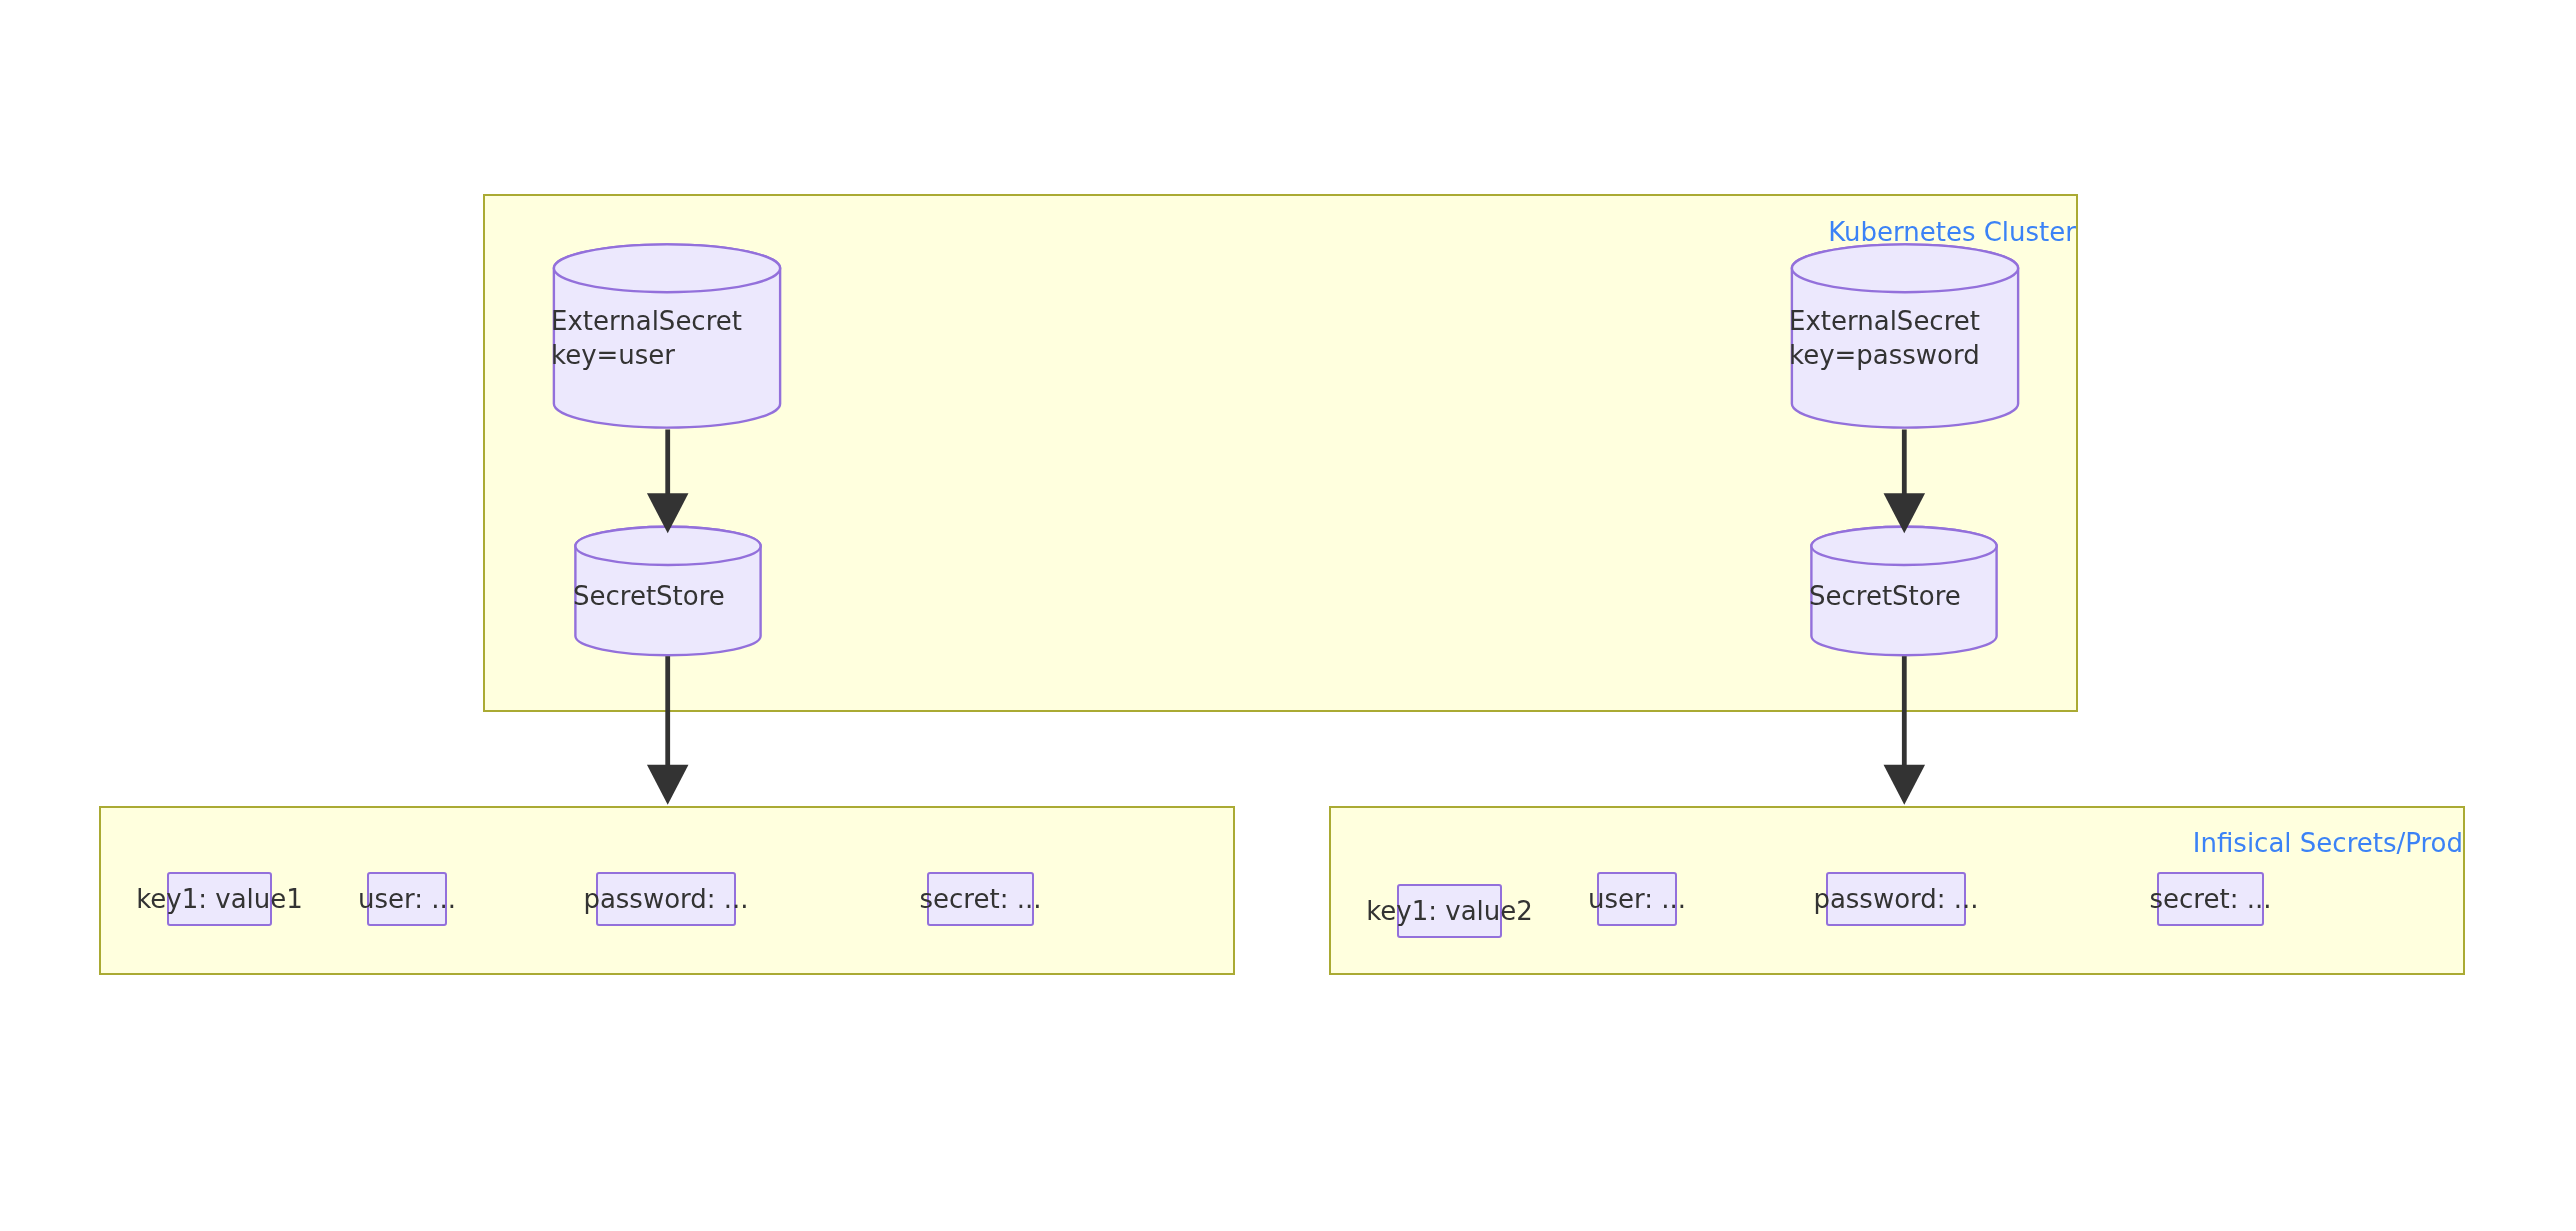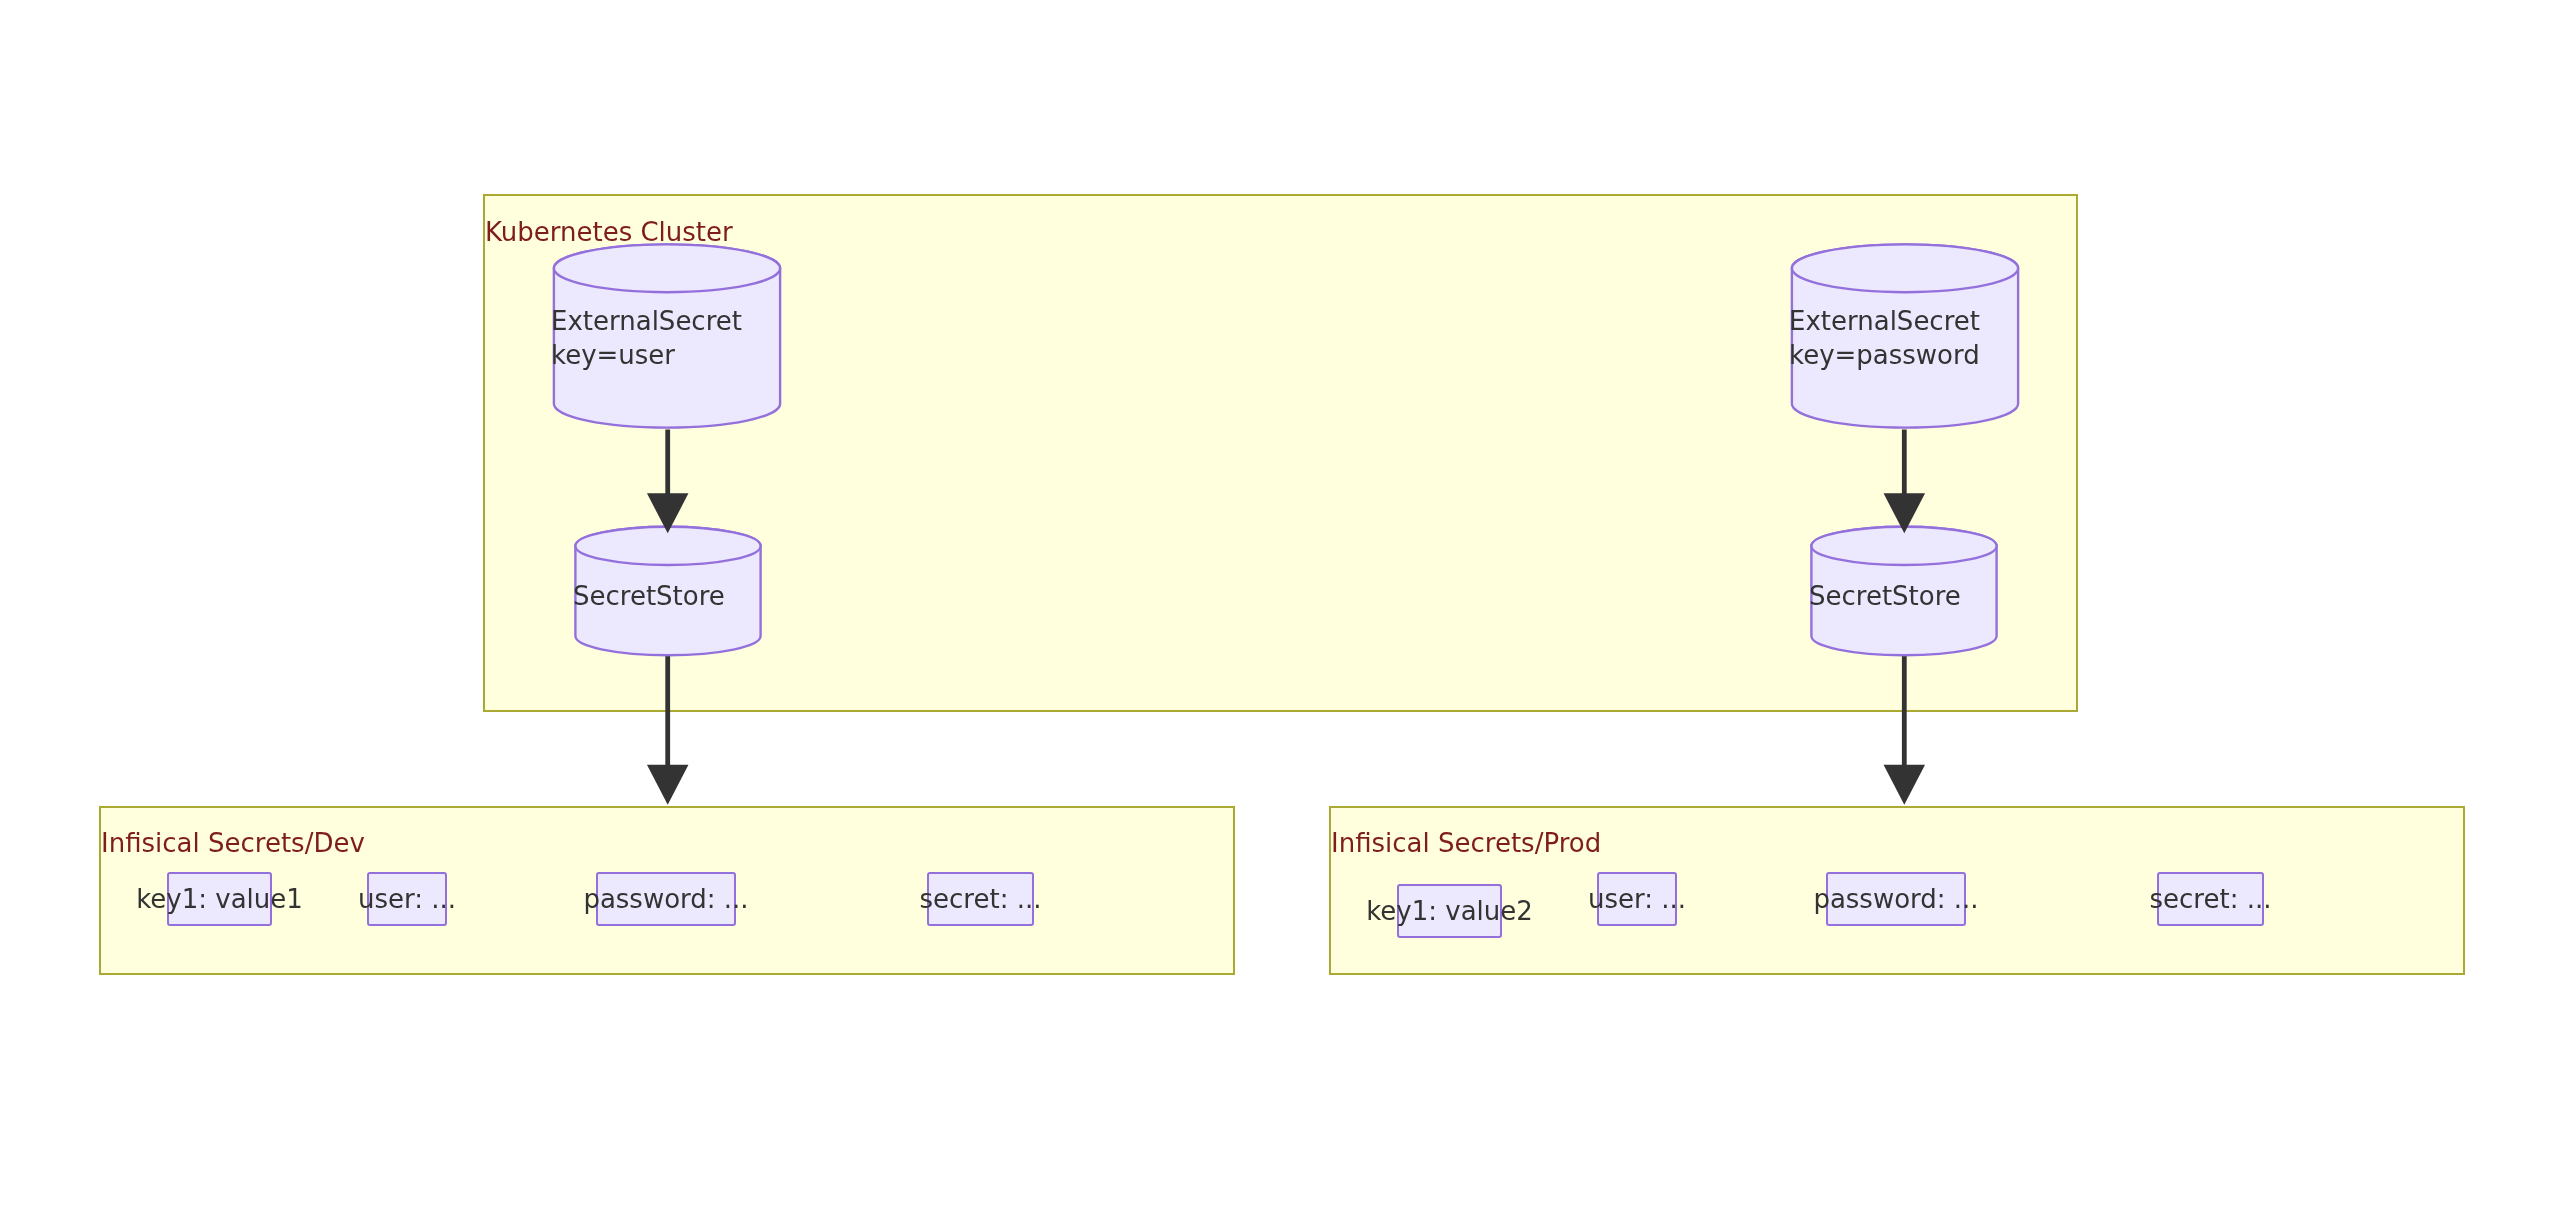--- a/index.html
+++ b/index.html
@@ -26,22 +26,22 @@
   .subgraph {
     position: absolute;
     background: #ffffde;
     border: 2.4px solid #aaaa33;
     box-sizing: border-box;
   }
   .subgraph-title {
     position: absolute;
     left: 0;
     right: 0;
-    text-align: left;
-    color: #7f1d1d;
+    text-align: right;
+    color: #3b82f6;
     font-size: 26px;
     line-height: 1;
     white-space: nowrap;
   }
 
   #cluster-box      { left: 483px;  top: 194px;  width: 1595px; height: 518px; }
   #cluster-title    { top: 23px; }
 
   #dev-box          { left: 99px;  top: 806px; width: 1136px; height: 169px; }
   #prod-box         { left: 1329px; top: 806px; width: 1136px; height: 169px; }
@@ -150,21 +150,20 @@
     <svg width="190" height="132" viewBox="0 0 238 165">
       <path d="M 3,26 L 3,139 A 116,24 0 0 0 235,139 L 235,26 A 116,24 0 0 0 3,26 Z" fill="#ece8fd" stroke="#9370db" stroke-width="3"></path>
       <path d="M 3,26 A 116,24 0 0 0 235,26 A 116,24 0 0 0 3,26 Z" fill="#ece8fd" stroke="#9370db" stroke-width="3"></path>
     </svg>
     <div class="cyl-label" style="top:54px;">
       <div>SecretStore</div>
     </div>
   </div>
 
   <div class="subgraph" id="dev-box">
-    <div class="subgraph-title panel-title">Infisical Secrets/Dev</div>
 
     <div class="chip" style="left:66px; top:64px; width:105px;">
       <span>key1: value1</span>
     </div>
     <div class="chip" style="left:266px; top:64px; width:80px;">
       <span>user: ...</span>
     </div>
     <div class="chip" style="left:495px; top:64px; width:140px;">
       <span>password: ...</span>
     </div>

